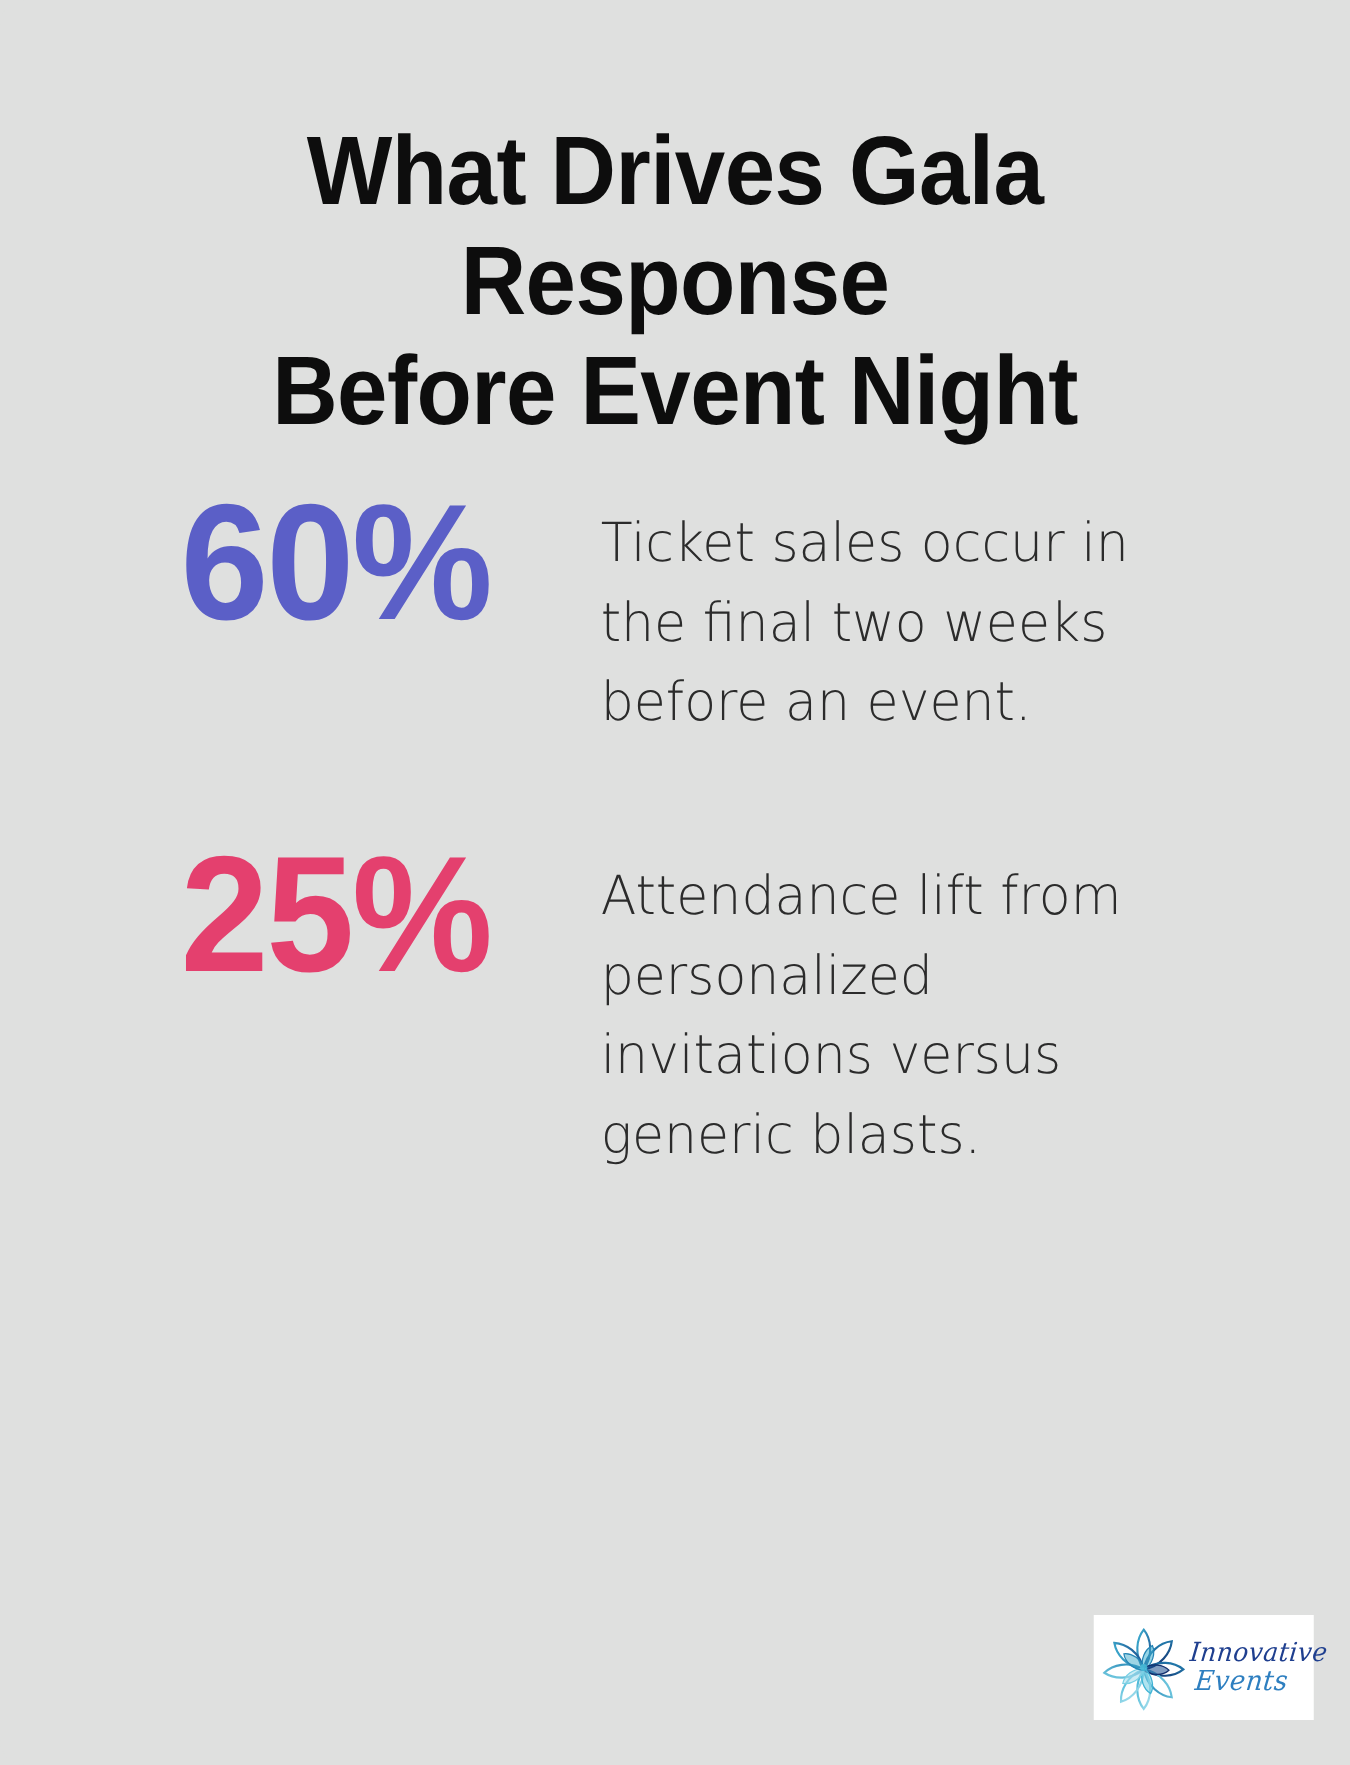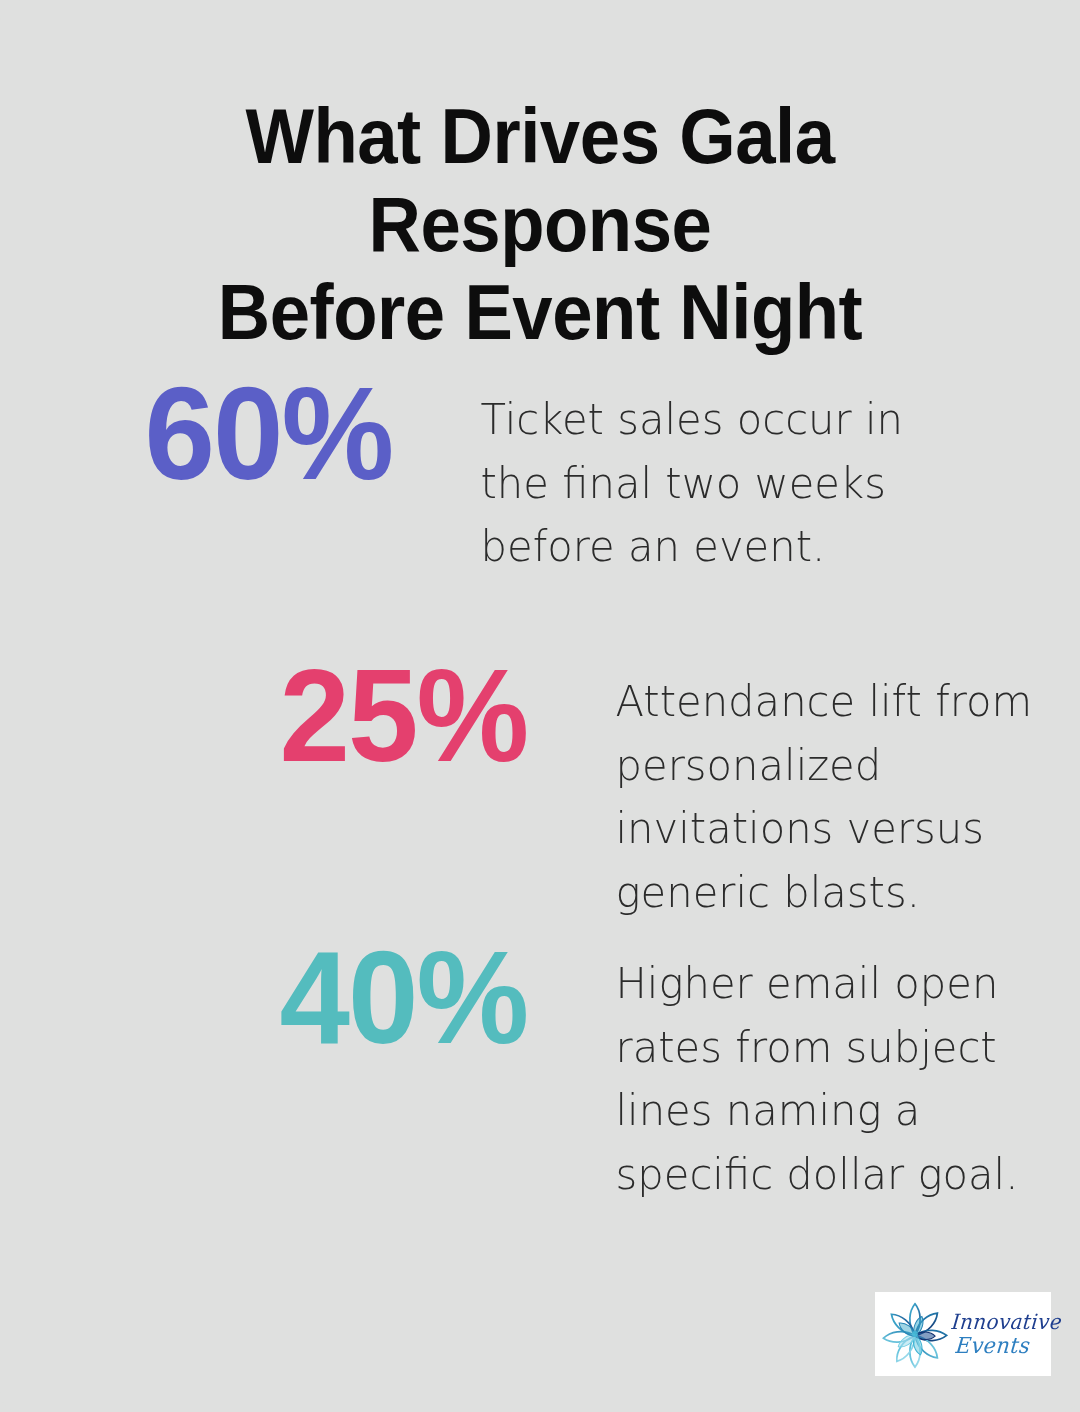--- a/index.html
+++ b/index.html
@@ -42,32 +42,31 @@
     color: #0d0d0d;
     transform: scaleX(0.93);
     transform-origin: center top;
     white-space: pre-line;
   }
 
   
   .stats {
     position: absolute;
     left: 0;
-    top: 368px;
+    top: 384px;
     width: 1080px;
   }
   .stat-row {
     position: relative;
     display: flex;
     align-items: flex-start;
     margin-bottom: 0;
   }
   .stat-row + .stat-row {
     margin-top: 0;
-    justify-content: flex-end;
   }
   .stat-value {
     width: 400px;
     flex: 0 0 400px;
     text-align: right;
     font-family: "Liberation Sans", sans-serif;
     font-weight: 700;
     font-size: 132px;
     line-height: 1.0;
     letter-spacing: -2px;
@@ -156,24 +155,20 @@
     <div class="stat-row row-0">
       <div class="stat-value" style="color:#5b5fc7">60%</div>
       <div class="stat-desc">Ticket sales occur in the final two weeks before an event.</div>
     </div>
 
     <div class="stat-row row-1">
       <div class="stat-value" style="color:#e4406e">25%</div>
       <div class="stat-desc">Attendance lift from personalized invitations versus generic blasts.</div>
     </div>
 
-    <div class="stat-row row-2">
-      <div class="stat-value" style="color:#54bcbe">40%</div>
-      <div class="stat-desc">Higher email open rates from subject lines naming a specific dollar goal.</div>
-    </div>
 
   </div>
 
   <div class="logo-box">
     <svg class="logo-mark" viewBox="0 0 100 100" aria-hidden="true">
       <defs>
         <linearGradient id="pA" x1="0" y1="0" x2="1" y2="1">
           <stop offset="0" stop-color="#2585b5"></stop>
             <stop offset="1" stop-color="#12306e"></stop>
         </linearGradient>

